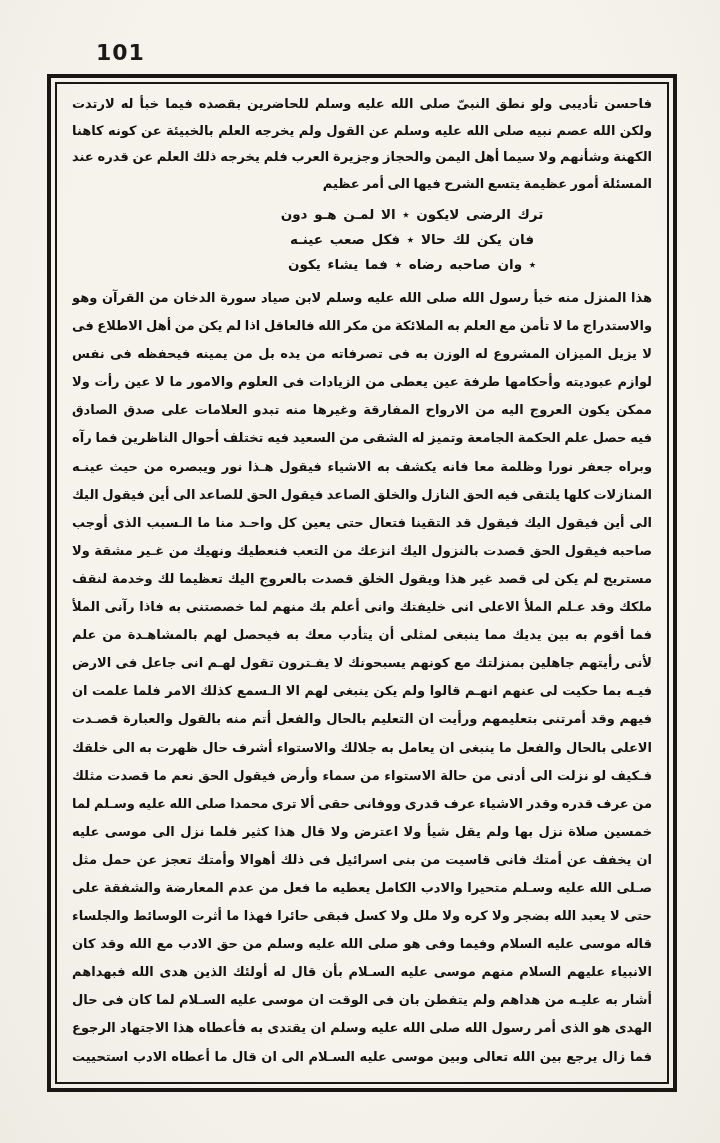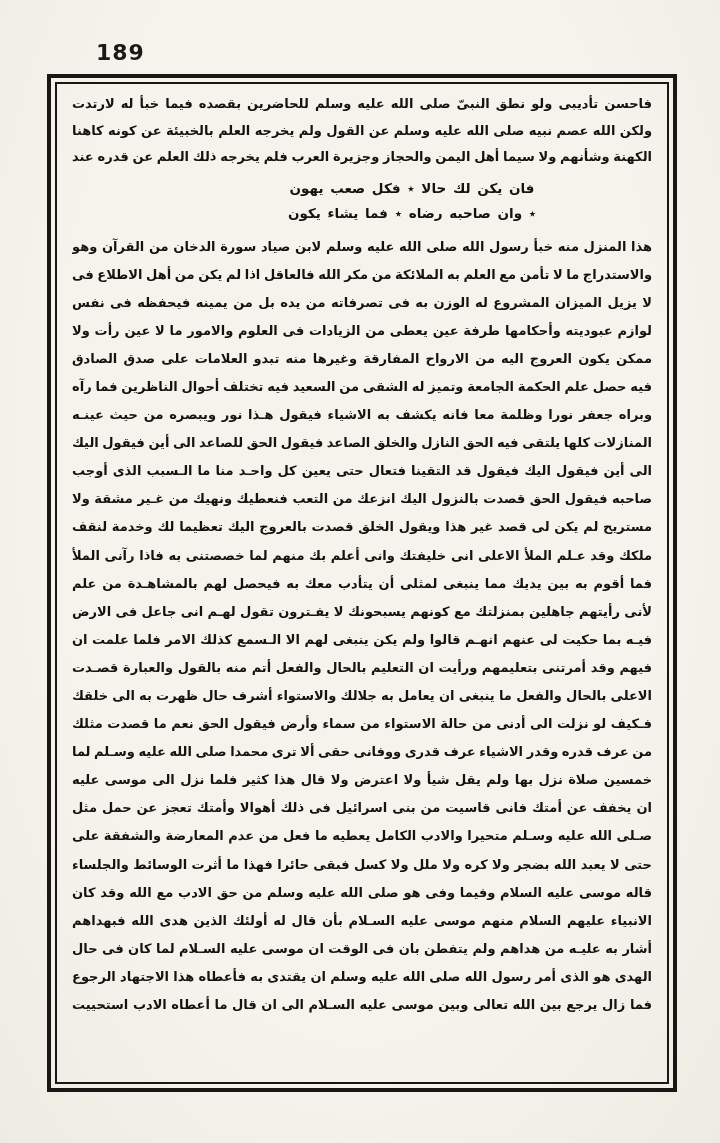--- a/index.html
+++ b/index.html
@@ -79,40 +79,42 @@
     font-size:13px;
     line-height:28.1px;
     height:28.1px;
   }
 </style>
 </head>
 <body>
 
 <div class="page">
 
-  <div class="page-number">189</div>
+  <div class="page-number">101</div>
 
   <div class="frame">
     <div class="frame-inner">
       <div class="content">
 
         <div class="intro">
 
             <div class="tline">فاحسن تأديبى ولو نطق النبىّ صلى الله عليه وسلم للحاضرين بقصده فيما خبأ له لارتدت جماعة من الحاضرين لذلك</div>
 
             <div class="tline">ولكن الله عصم نبيه صلى الله عليه وسلم عن القول ولم يخرجه العلم بالخبيئة عن كونه كاهنا والحاضرون يعرفون أمر</div>
 
             <div class="tline">الكهنة وشأنهم ولا سيما أهل اليمن والحجاز وجزيرة العرب فلم يخرجه ذلك العلم عن قدره عند الحاضرين وفى هـذه</div>
 
+            <div class="tline">المسئلة أمور عظيمة يتسع الشرح فيها الى أمر عظيم</div>
           </div>
 
         <div class="poetry">
 
+            <div class="tline">ترك الرضى لايكون ٭ الا لمـن هـو دون</div>
 
-            <div class="tline">فان يكن لك حالا ٭ فكل صعب يهون</div>
+            <div class="tline">فان يكن لك حالا ٭ فكل صعب عينـه</div>
 
             <div class="tline">٭ وان صاحبه رضاه ٭ فما يشاء يكون</div>
           </div>
 
         <div class="bodytext">
 
             <div class="tline">هذا المنزل منه خبأ رسول الله صلى الله عليه وسلم لابن صياد سورة الدخان من القرآن وهو منزل عظيم فيه من المكر الالهى</div>
 
             <div class="tline">والاستدراج ما لا تأمن مع العلم به الملائكة من مكر الله فالعاقل اذا لم يكن من أهل الاطلاع فى تصرّفاته فلا أقل من انه</div>
 

